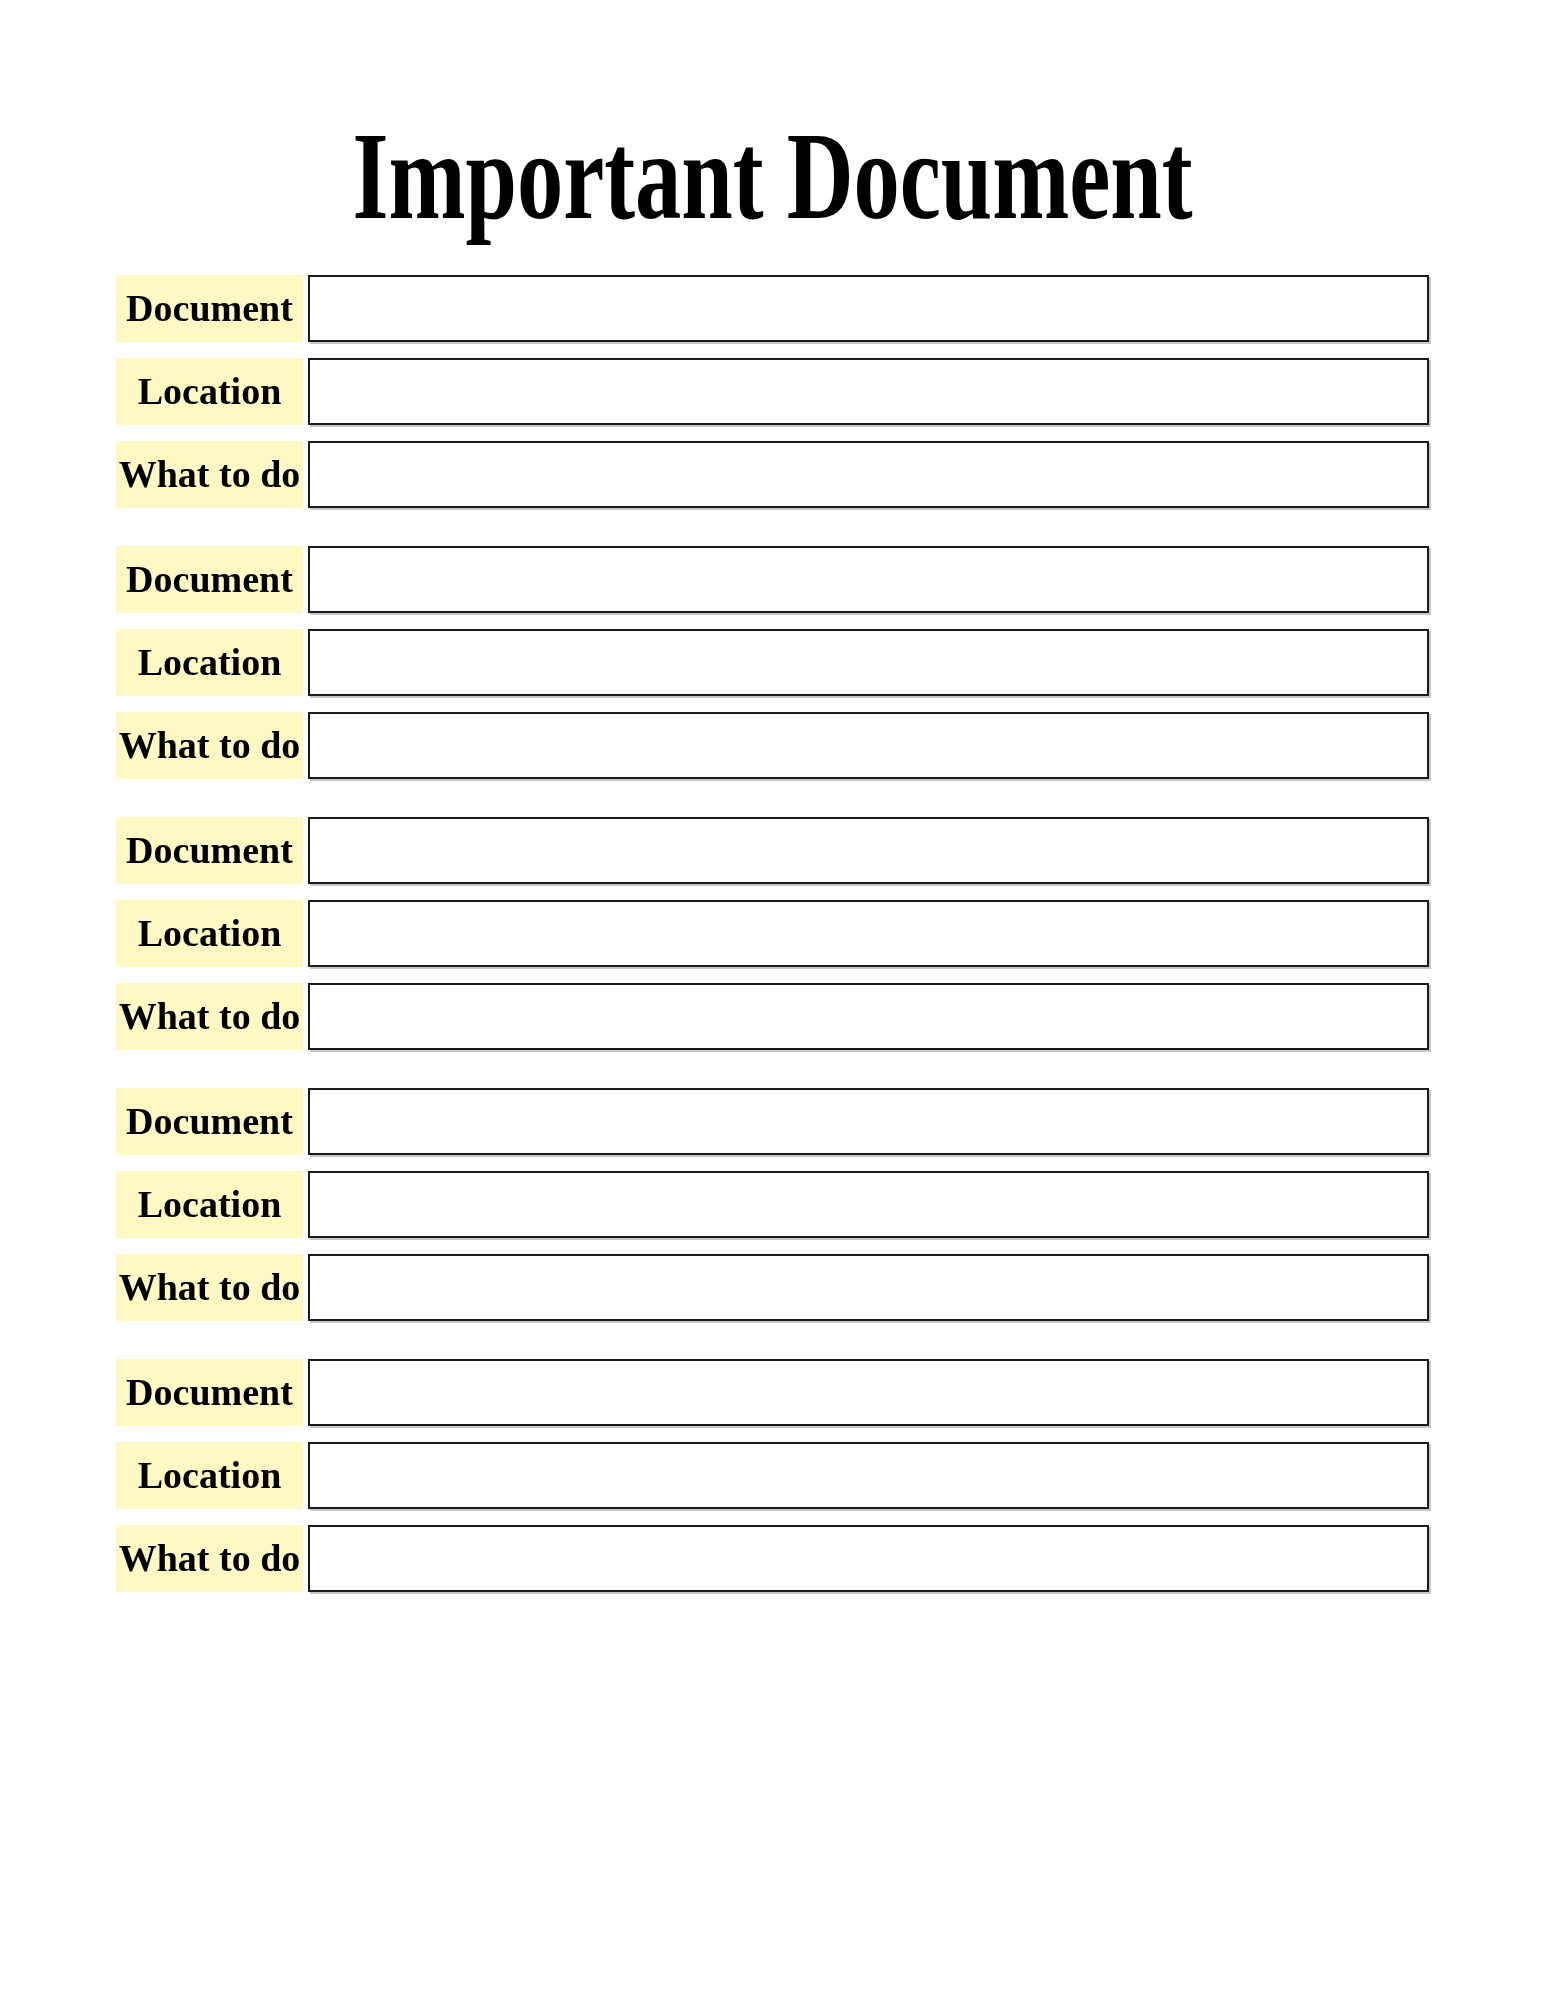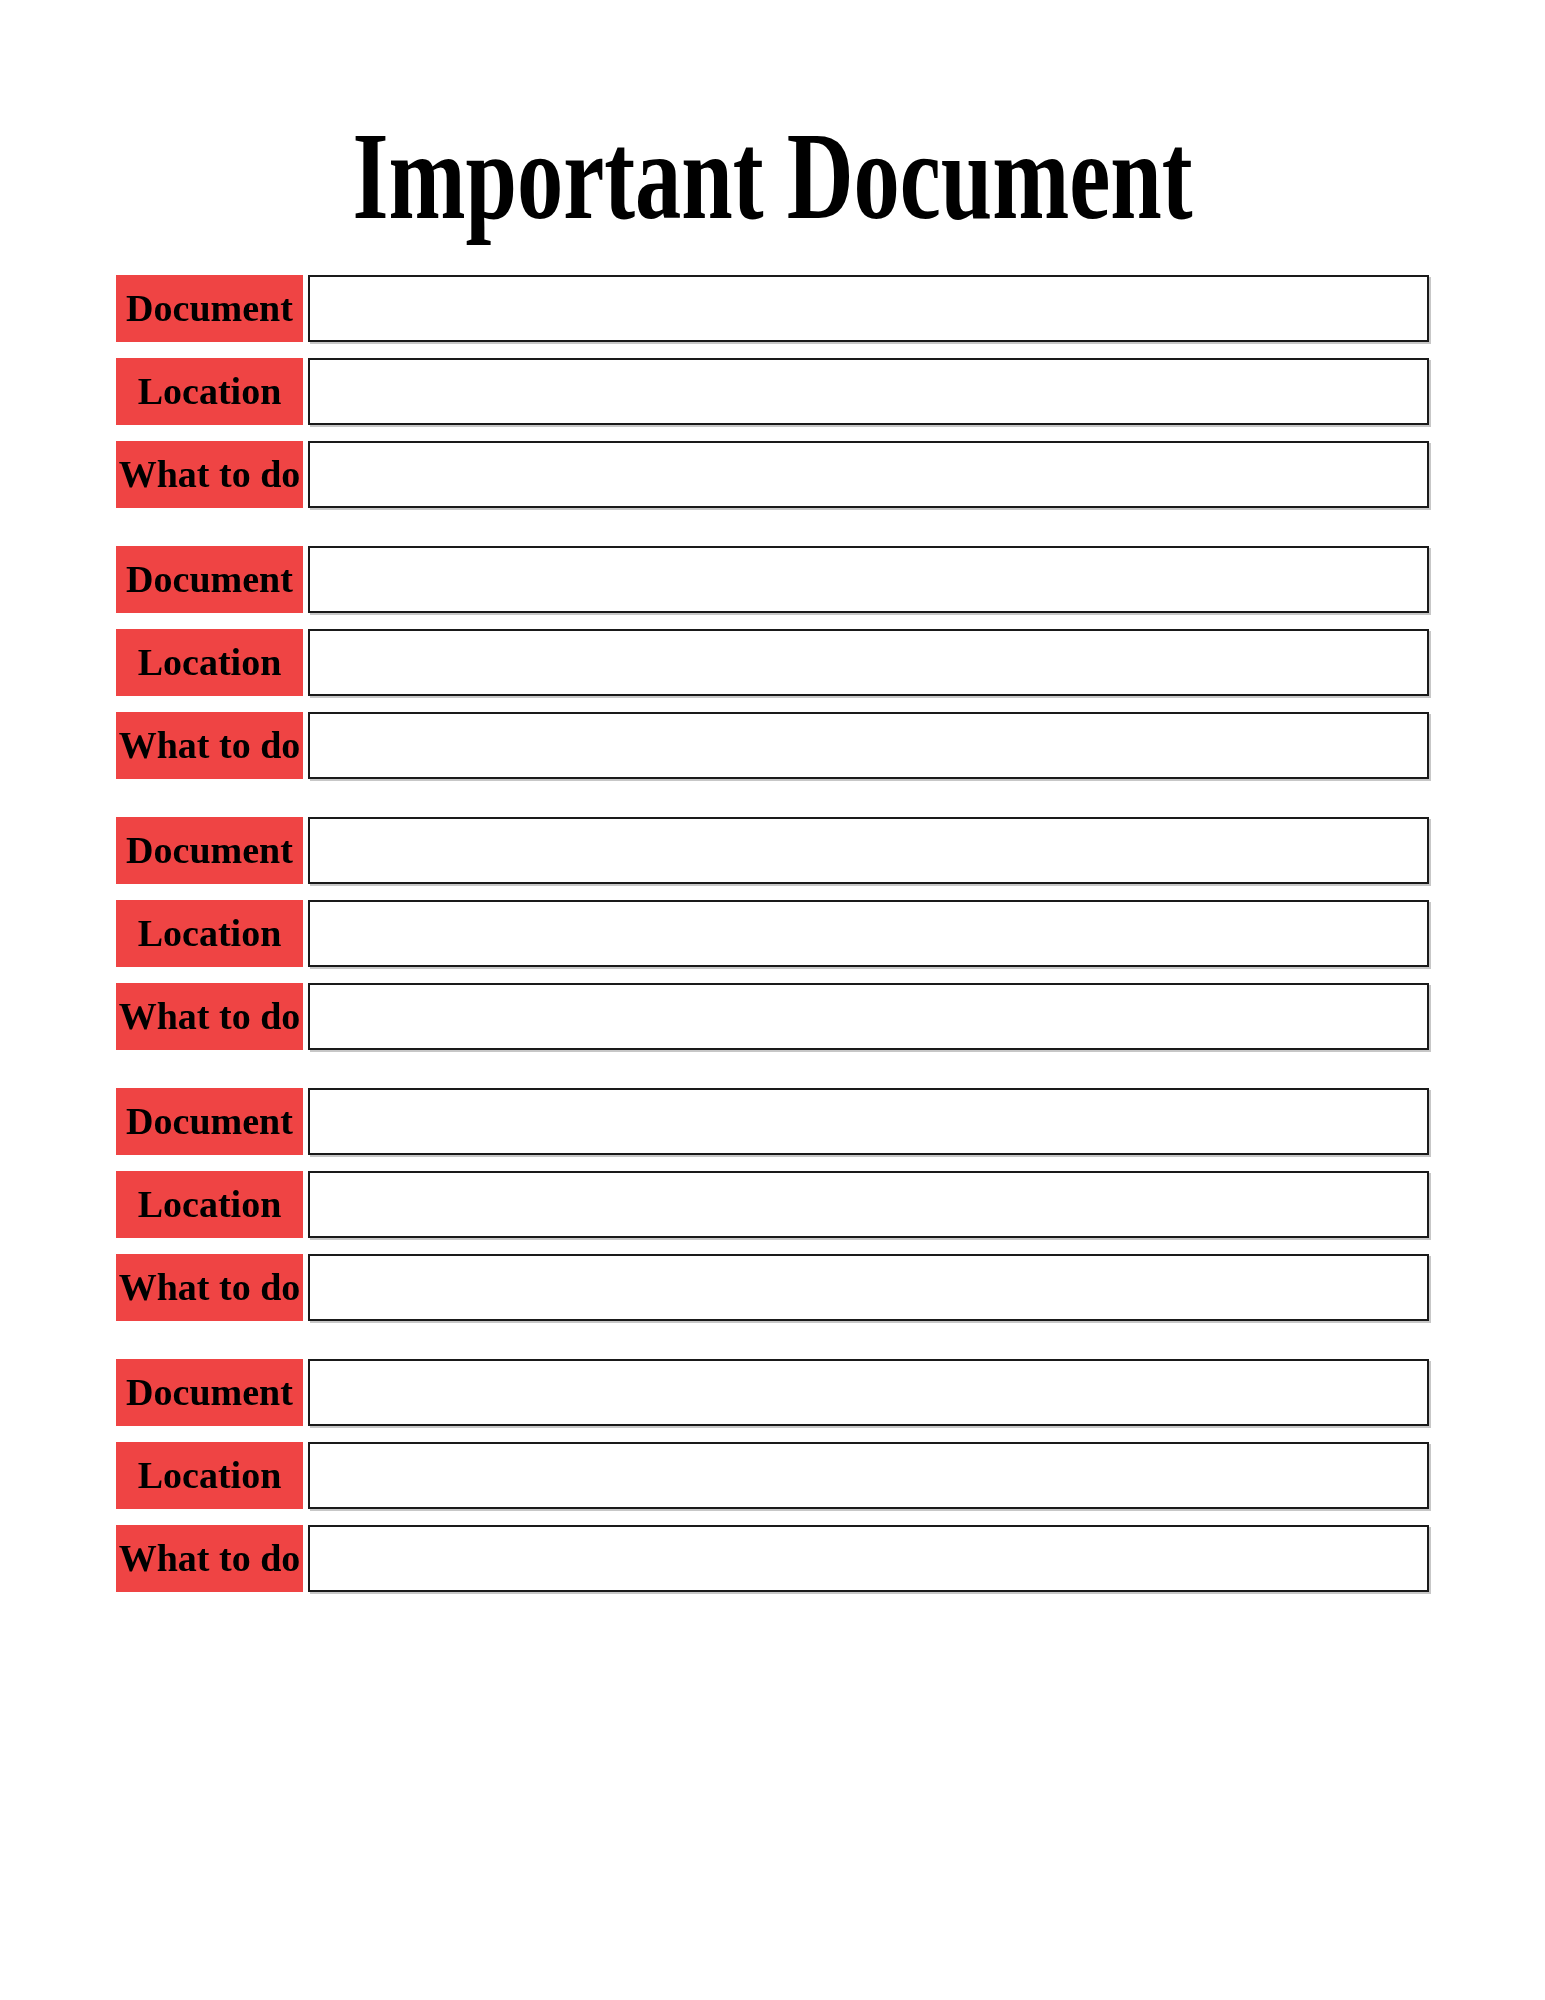--- a/index.html
+++ b/index.html
@@ -37,21 +37,21 @@
   }
   .row {
     display: flex;
     align-items: stretch;
     height: 67px;
     margin-bottom: 16px;
   }
   .label-cell {
     width: 187px;
     flex: 0 0 187px;
-    background: #ef4444;
+    background: #fef9c3;
     display: flex;
     align-items: center;
     justify-content: center;
     font-size: 38px;
     font-weight: bold;
     white-space: nowrap;
   }
   .field-box {
     flex: 1 1 auto;
     margin-left: 5px;

